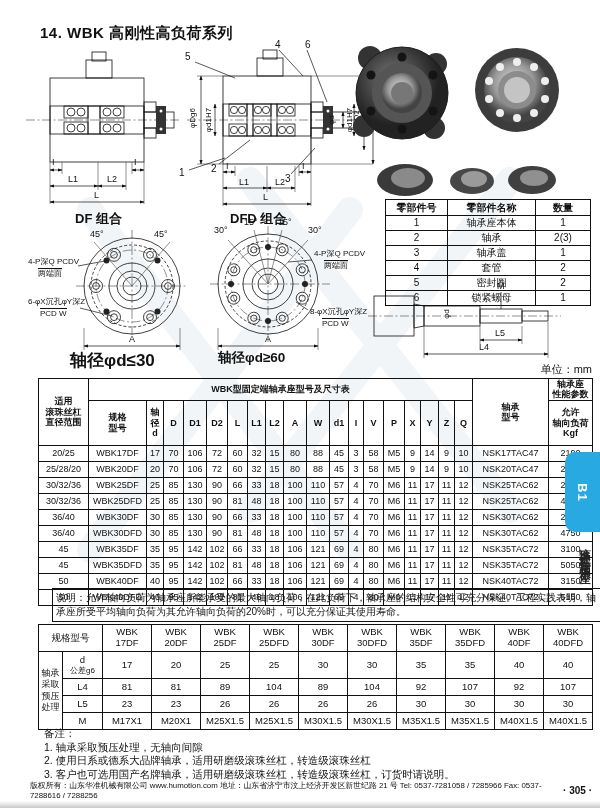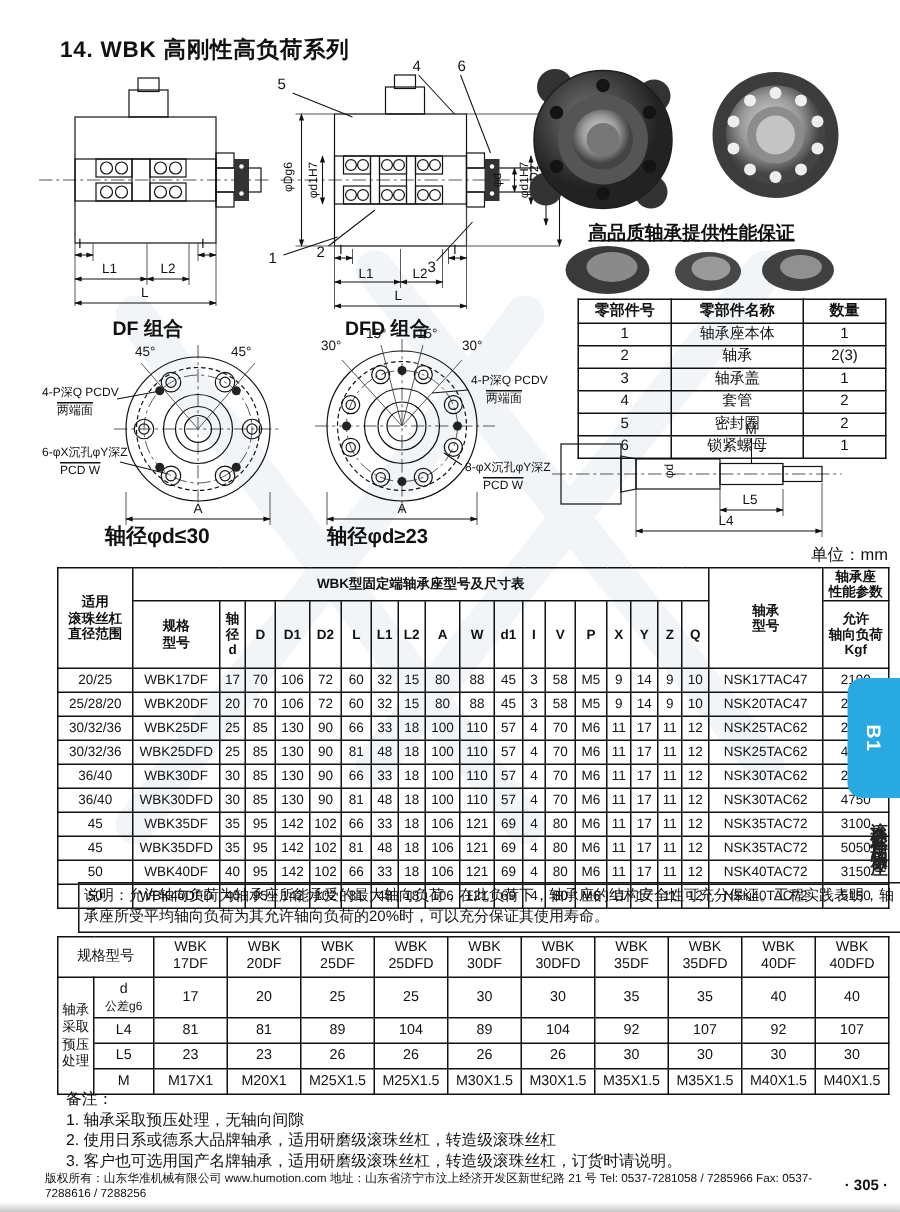--- a/index.html
+++ b/index.html
@@ -244,21 +244,20 @@
         <circle cx="202" cy="69" r="4"></circle>
         <circle cx="185" cy="74" r="4"></circle>
       <circle cx="168" cy="69" r="4"></circle>
         <circle cx="157" cy="55" r="4"></circle>
         <circle cx="157" cy="37" r="4"></circle>
       <circle cx="168" cy="23" r="4"></circle>
     </g>
     <circle cx="185" cy="46" r="19" fill="#8c8c8c"></circle>
     <circle cx="185" cy="46" r="13" fill="#c4c4c4"></circle>
   </svg>
-  <div class="abs photo-caption" style="left:330px;top:147px;width:262px">高品质轴承提供性能保证</div>
 
   <svg class="abs" style="left:370px;top:162px" width="195" height="36" viewBox="0 0 195 36">
     <ellipse cx="35" cy="18" rx="28" ry="16" fill="#3a3a3a"></ellipse>
     <ellipse cx="38" cy="16" rx="17" ry="10" fill="#8a8a8a"></ellipse>
     <ellipse cx="102" cy="19" rx="22" ry="13" fill="#474747"></ellipse>
     <ellipse cx="104" cy="17" rx="13" ry="8" fill="#9a9a9a"></ellipse>
     <ellipse cx="162" cy="18" rx="24" ry="14" fill="#404040"></ellipse>
     <ellipse cx="164" cy="16" rx="14" ry="8" fill="#909090"></ellipse>
   </svg>
 
@@ -348,21 +347,21 @@
       <line class="dim" x1="56" y1="122" x2="152" y2="122" marker-start="url(#arw)" marker-end="url(#arw)"></line>
     </svg>
     <span class="lbl" style="left:62px;top:6px">45°</span>
     <span class="lbl" style="left:126px;top:6px">45°</span>
     <span class="lbl small" style="left:0px;top:34px">4-P深Q PCDV</span>
     <span class="lbl small" style="left:10px;top:44px;border-top:1px solid #111;padding-top:1px">两端面</span>
     <span class="lbl small" style="left:0px;top:74px">6-φX沉孔φY深Z</span>
     <span class="lbl small" style="left:12px;top:84px;border-top:1px solid #111;padding-top:1px">PCD W</span>
     <span class="lbl" style="left:101px;top:111px">A</span>
   </div>
-  <div class="abs cap" style="left:70px;top:349px;font-size:14px">轴径φd≤30</div>
+  <div class="abs cap" style="left:70px;top:349px;font-size:17px">轴径φd≤30</div>
 
   <div class="abs" style="left:196px;top:218px;width:180px;height:136px">
     <svg width="180" height="136" viewBox="0 0 180 136">
       <line class="cl" x1="14" y1="66" x2="134" y2="66"></line>
       <line class="cl" x1="72" y1="8" x2="72" y2="124"></line>
       <circle cx="72" cy="66" r="50" class="thin"></circle>
       <circle cx="72" cy="66" r="43" class="thin" stroke-dasharray="3 2"></circle>
       <circle cx="72" cy="66" r="37" class="cl"></circle>
       <circle cx="72" cy="66" r="25" class="thin"></circle>
       <circle cx="72" cy="66" r="16" class="thin"></circle>
@@ -404,21 +403,21 @@
     <span class="lbl" style="left:18px;top:8px">30°</span>
     <span class="lbl" style="left:48px;top:0px">15°</span>
     <span class="lbl" style="left:82px;top:0px">15°</span>
     <span class="lbl" style="left:112px;top:8px">30°</span>
     <span class="lbl small" style="left:118px;top:32px">4-P深Q PCDV</span>
     <span class="lbl small" style="left:128px;top:42px;border-top:1px solid #111;padding-top:1px">两端面</span>
     <span class="lbl small" style="left:114px;top:90px">8-φX沉孔φY深Z</span>
     <span class="lbl small" style="left:126px;top:100px;border-top:1px solid #111;padding-top:1px">PCD W</span>
     <span class="lbl" style="left:69px;top:117px">A</span>
   </div>
-  <div class="abs cap" style="left:218px;top:349px;font-size:13.5px">轴径φd≥23</div>
+  <div class="abs cap" style="left:218px;top:349px;font-size:13.5px">轴径φd≥60</div>
 
   <div class="abs" style="left:366px;top:282px;width:228px;height:80px">
     <svg width="228" height="80" viewBox="0 0 228 80">
       <line class="cl" x1="2" y1="34" x2="195" y2="34"></line>
       <rect x="8" y="14" width="40" height="40" class="thin" fill="url(#xhatch)"></rect>
       <polygon points="48,22 58,24 58,44 48,46" class="thin" fill="#fff"></polygon>
       <rect x="58" y="24" width="56" height="20" class="thin" fill="#fff"></rect>
       <rect x="114" y="27" width="42" height="14" class="thin" fill="url(#thr)"></rect>
       <rect x="156" y="29" width="26" height="10" class="thin" fill="#fff"></rect>
       <line class="ldr" x1="135" y1="10" x2="135" y2="27"></line>

